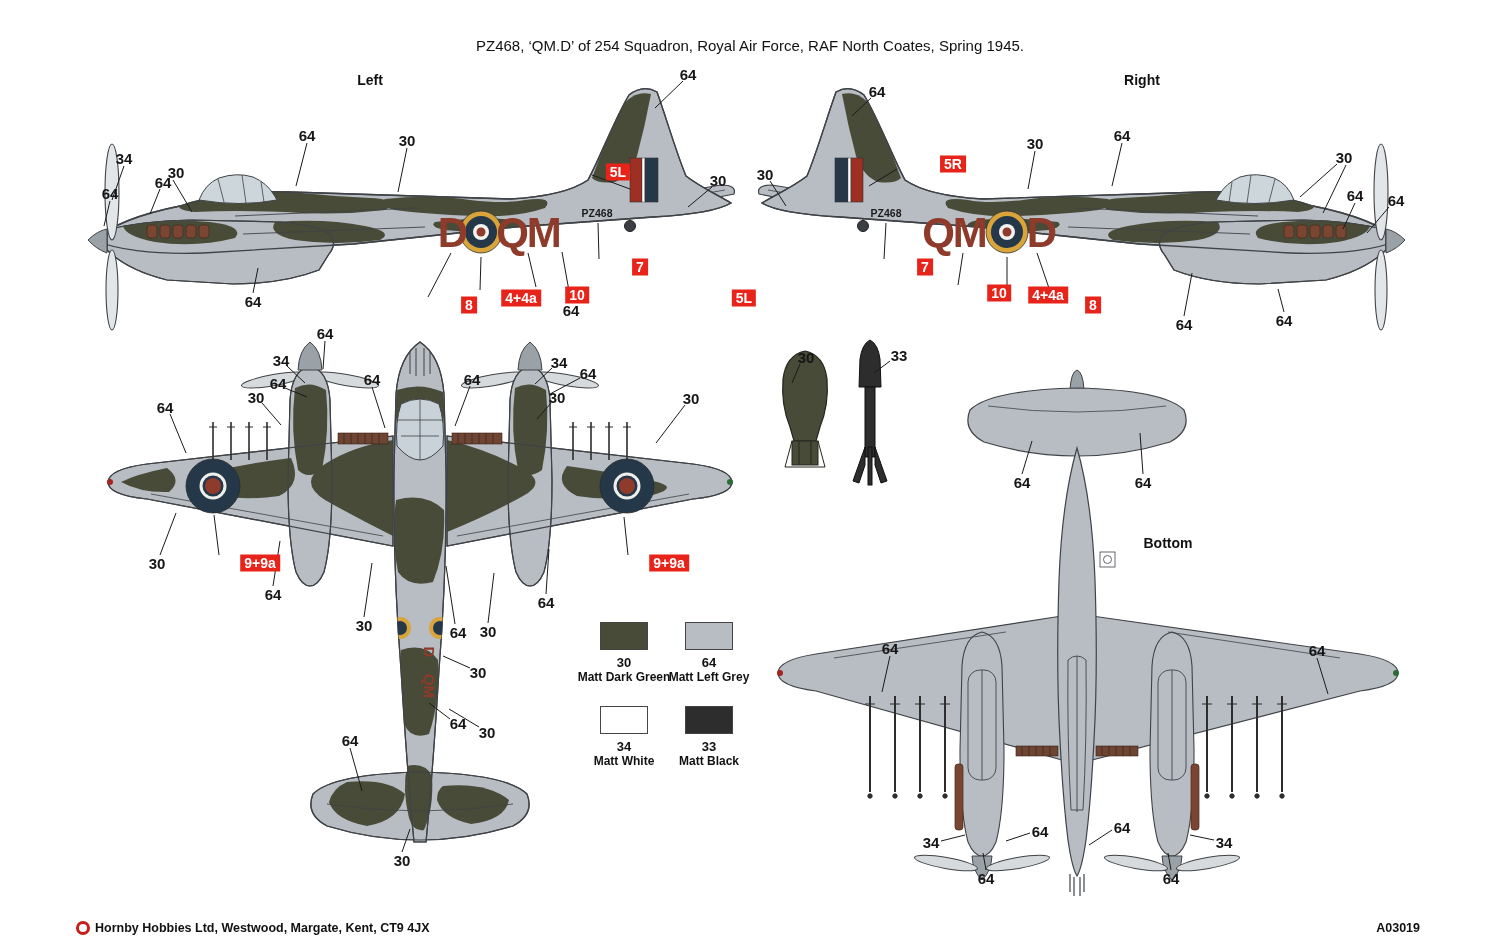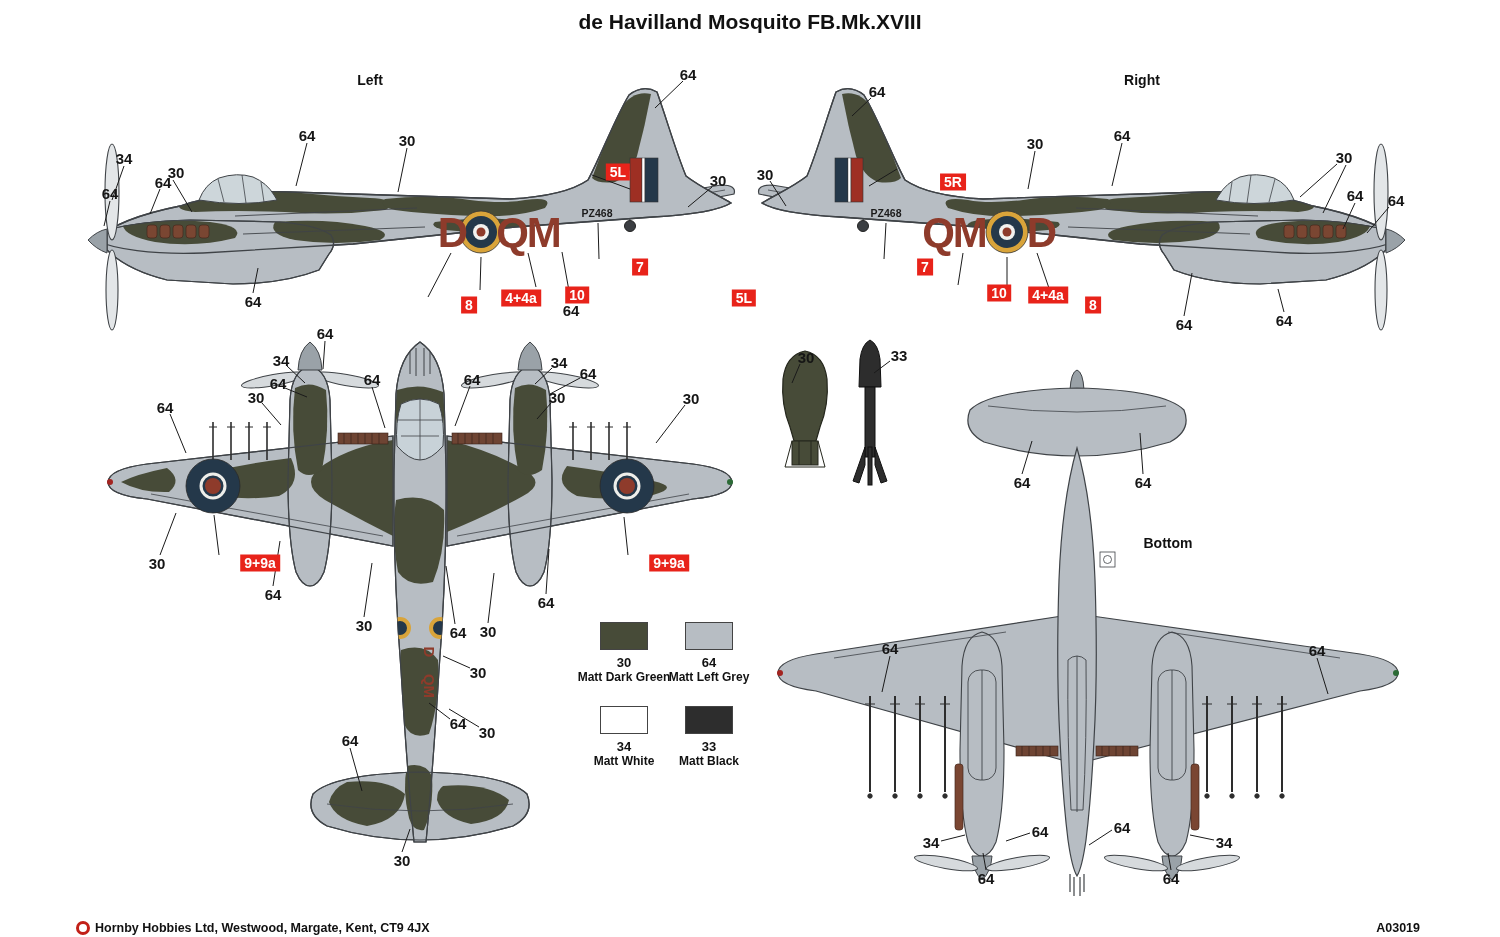--- a/index.html
+++ b/index.html
@@ -61,21 +61,21 @@
           <rect x="101" y="145" width="10" height="13" rx="3"></rect>
           <rect x="114" y="145" width="10" height="13" rx="3"></rect>
         </g>
         <path d="M3 160 Q12 151 22 149 L22 173 Q11 169 3 160 Z" fill="#9aa2a8" stroke="#3f4347"></path>
         <ellipse cx="27" cy="112" rx="7" ry="48" fill="#e3e6e8" stroke="#3f4347" stroke-width="1.1"></ellipse>
         <ellipse cx="27" cy="210" rx="6" ry="40" fill="#e3e6e8" stroke="#3f4347" stroke-width="1.1"></ellipse>
       </g>
     </defs>
   </svg>
 
-  <h1 class="title">de Havilland Mosquito FB.Mk.XVIII</h1>
+  <p class="subtitle">PZ468, ‘QM.D’ of 254 Squadron, Royal Air Force, RAF North Coates, Spring 1945.</p>
 
   <div class="view-label" style="left:370px;top:80px">Left</div>
   <div class="view-label" style="left:1142px;top:80px">Right</div>
   <div class="view-label" style="left:1168px;top:543px">Bottom</div>
 
   <svg class="view" style="left:85px;top:80px" width="660" height="235" viewBox="0 0 660 235">
     <use href="#side-air" xlink:href="#side-air"></use>
     <g>
       <rect x="545" y="78" width="12" height="44" fill="#9e2f23" stroke="#333" stroke-width="0.6"></rect>
       <rect x="557" y="78" width="3" height="44" fill="#ffffff" stroke="#333" stroke-width="0.4"></rect>
@@ -294,21 +294,21 @@
       <div class="callout" style="left: 718px; top: 180px;">30</div>
       <div class="callout" style="left: 253px; top: 301px;">64</div>
       <div class="callout" style="left: 571px; top: 310px;">64</div>
       <div class="callout red" style="left: 577px; top: 172px;">5L</div>
       <div class="callout red" style="left: 599px; top: 267px;">7</div>
       <div class="callout red" style="left: 428px; top: 305px;">8</div>
       <div class="callout red" style="left: 480px; top: 298px;">4+4a</div>
       <div class="callout red" style="left: 536px; top: 295px;">10</div>
       <div class="callout red" style="left: 703px; top: 298px;">5L</div>
       <div class="callout" style="left: 877px; top: 91px;">64</div>
-      <div class="callout red" style="left: 912px; top: 182px;">5R</div>
+      <div class="callout red" style="left: 912px; top: 164px;">5R</div>
       <div class="callout" style="left: 765px; top: 174px;">30</div>
       <div class="callout red" style="left: 884px; top: 267px;">7</div>
       <div class="callout red" style="left: 958px; top: 293px;">10</div>
       <div class="callout red" style="left: 1007px; top: 295px;">4+4a</div>
       <div class="callout red" style="left: 1052px; top: 305px;">8</div>
       <div class="callout" style="left: 1035px; top: 143px;">30</div>
       <div class="callout" style="left: 1122px; top: 135px;">64</div>
       <div class="callout" style="left: 1344px; top: 157px;">30</div>
       <div class="callout" style="left: 1355px; top: 195px;">64</div>
       <div class="callout" style="left: 1396px; top: 200px;">64</div>

